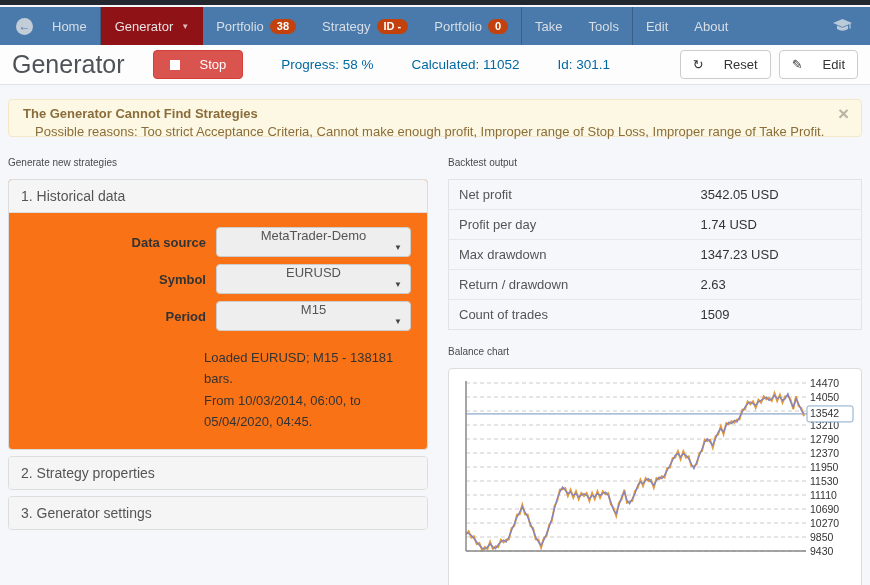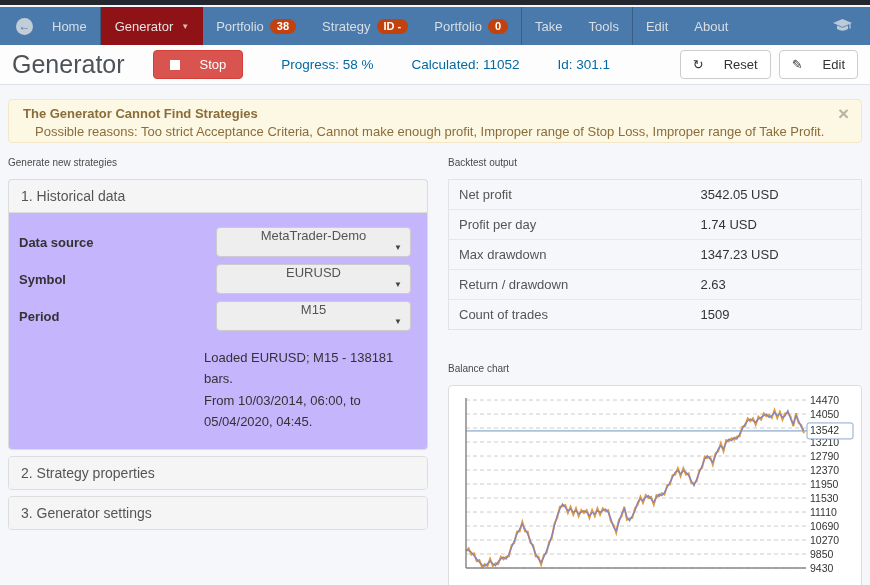--- a/index.html
+++ b/index.html
@@ -33,46 +33,46 @@
   .btn { display:inline-flex; align-items:center; gap:20px; border-radius:4px; font-size:13px;
     cursor:pointer; border:1px solid #ccc; background:#fff; color:#333; padding:6px 12px; }
   .btn-danger { background:#d9534f; border-color:#d43f3a; color:#fff; padding:6px 16px; }
   .stop-square { width:10px; height:10px; background:#fff; display:inline-block; }
   .status-text { font-size:13.5px; color:#0369a1; margin-left:38px; white-space:nowrap; }
   .spacer { flex:1; }
   .btn + .btn { margin-left:8px; }
   .btn-ico { font-size:13px; line-height:1; color:#333; }
 
   
-  .alert { position:absolute; left:8px; top:99px; width:854px; height:44px;
+  .alert { position:absolute; left:8px; top:99px; width:854px; height:38px;
     background:#fcf8e3; border:1px solid #f3e7c8; border-radius:4px;
     color:#8a6d3b; font-size:13px; padding:6px 19px 6px 14px; }
   .alert-title { font-weight:bold; margin-bottom:3px; }
   .alert-msg { padding-left:12px; }
   .alert-close { position:absolute; right:12px; top:4px; color:#b9b4a6; font-size:19px;
     font-weight:bold; cursor:pointer; line-height:1; }
 
   
   .leftcol { position:absolute; left:8px; top:157px; width:420px; }
   .rightcol { position:absolute; left:448px; top:157px; width:414px; }
   .section-title { font-size:10px; font-weight:400; color:#4a4a4a; margin-bottom:11px; }
 
-  .card { border:1px solid #ddd; border-radius:4px; background:#c4b5fd; margin-bottom:6px; overflow:hidden; }
+  .card { border:1px solid #ddd; border-radius:4px; background:#f97316; margin-bottom:6px; overflow:hidden; }
   .card-header { background:#f5f5f5; color:#555; font-size:14px; padding:8px 12px; cursor:pointer; }
   .card.expanded .card-header { border-bottom:1px solid #ddd; }
   .card-body { padding:14px 10px 12px; }
   .form-row { display:flex; align-items:center; margin-bottom:7px; }
-  .form-label { width:197px; font-size:13px; font-weight:bold; color:#333; padding-right:10px; }
+  .form-label { width:197px; text-align:right; font-size:13px; font-weight:bold; color:#333; padding-right:10px; }
   .select { width:195px; height:30px; background:#eee; border:1px solid #ccc; border-radius:4px;
     display:flex; align-items:center; font-size:13px; color:#555; padding:0 8px; cursor:default;flex-direction:column; }
   .select .sel-caret { margin-left:auto; font-size:8px; color:#444; }
   .hd-info { margin:16px 0 4px 185px; font-size:13px; color:#333; line-height:1.65; }
 
   
-  .stats { width:100%; border-collapse:collapse; border:1px solid #e3e3e3; margin-bottom:33px; }
+  .stats { width:100%; border-collapse:collapse; border:1px solid #e3e3e3; margin-bottom:16px; }
   .stats td { font-size:13px; padding:7px 10px; border-bottom:1px solid #e7e7e7; }
   .stats tr:last-child td { border-bottom:none; }
   .stats .s-label { color:#555; width:242px; }
   .stats .s-value { color:#333; }
 
   .chart-panel { border:1px solid #ddd; border-radius:4px; background:#fff; padding:6px 5px; height:240px; }
 </style>
 </head>
 <body>
 

